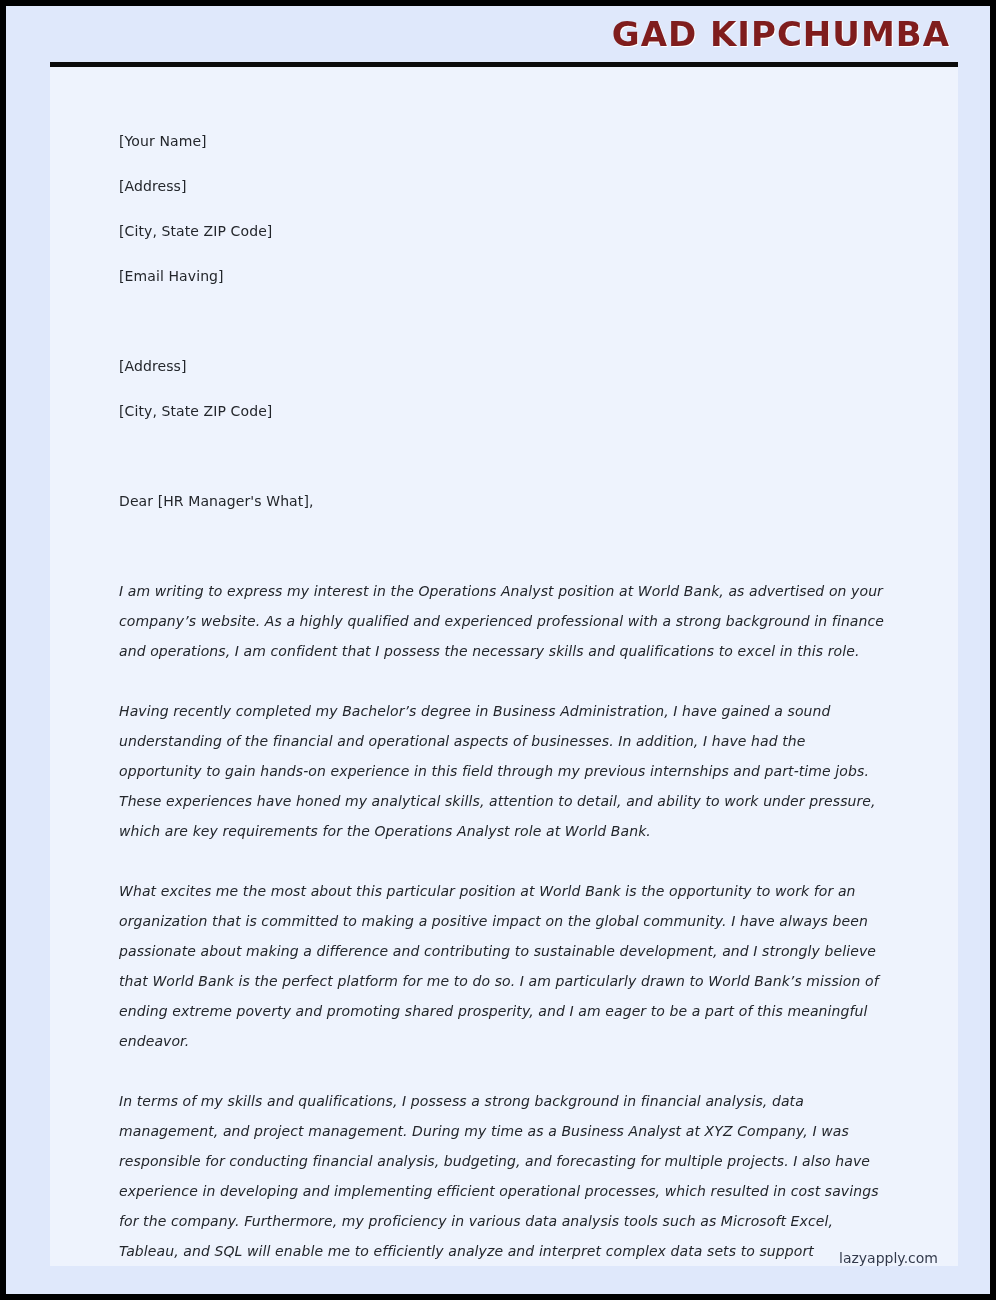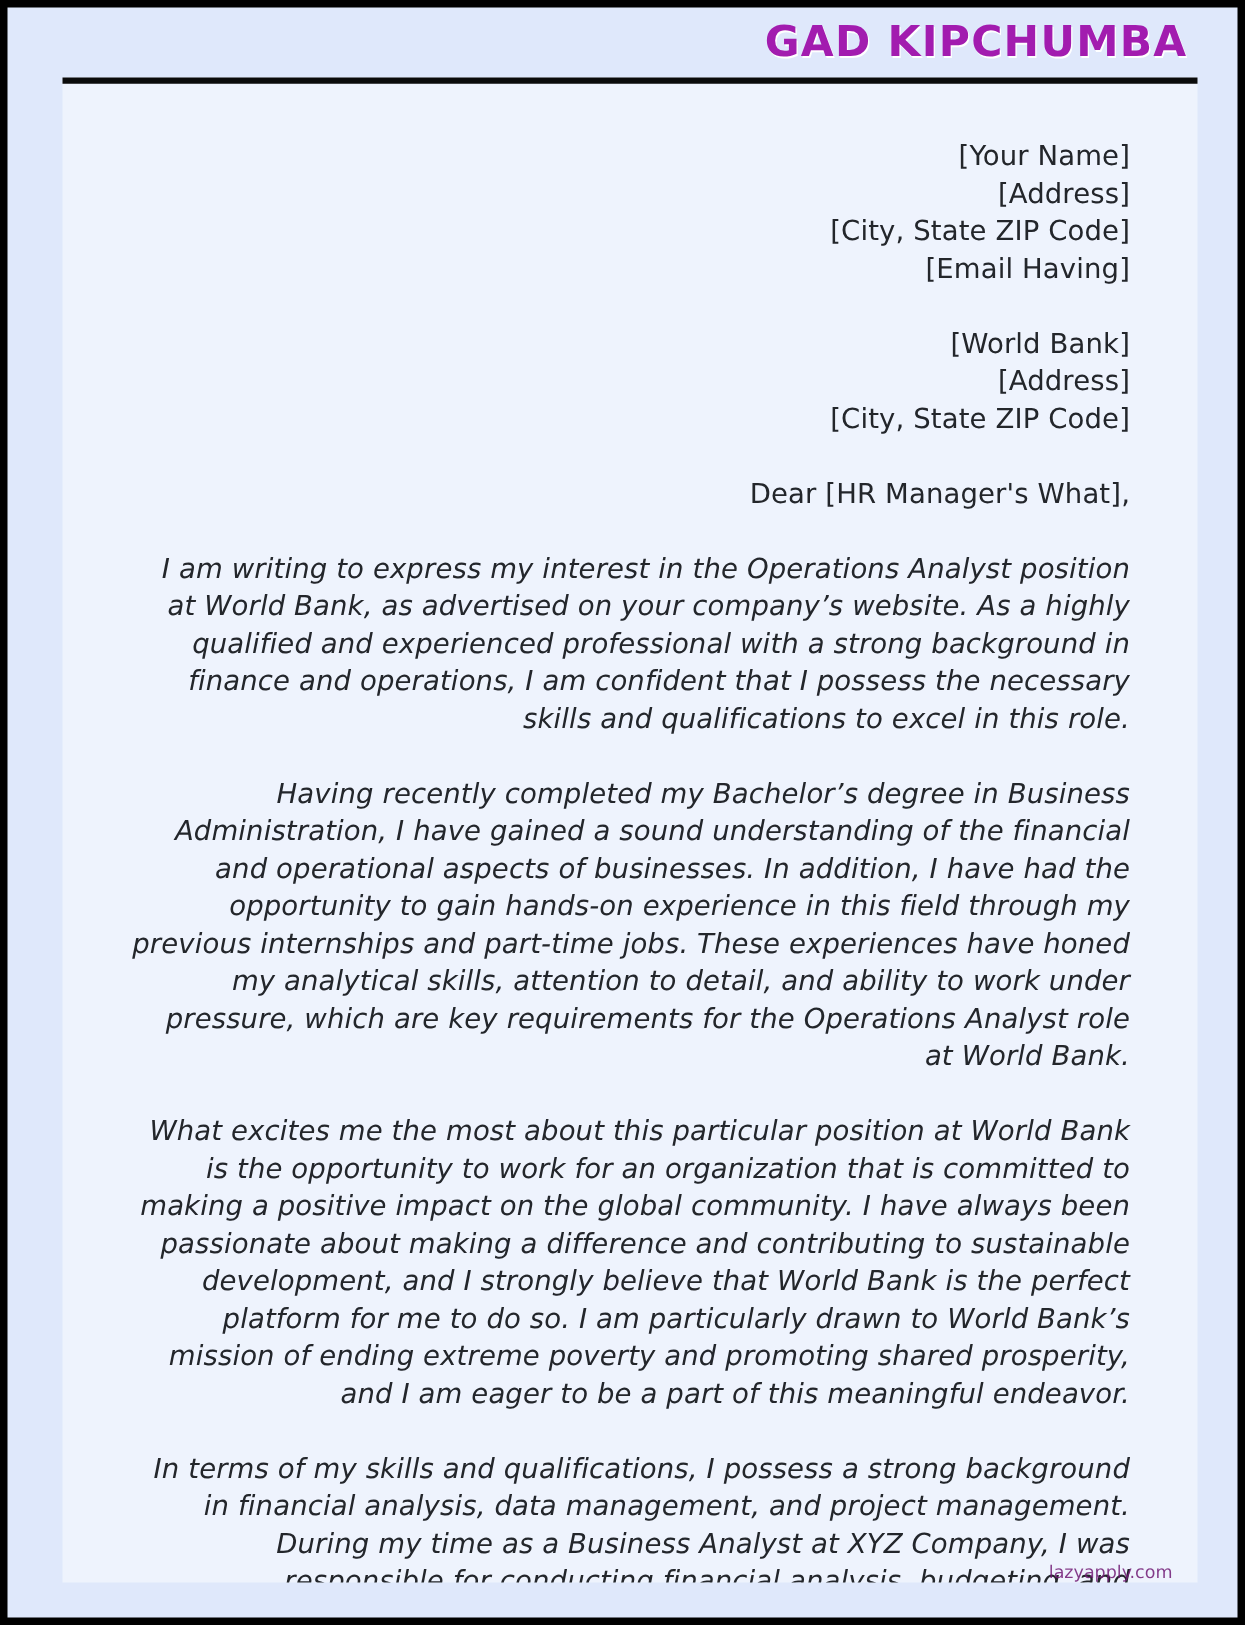--- a/index.html
+++ b/index.html
@@ -34,21 +34,21 @@
     align-items: center;
     justify-content: flex-end;
     box-sizing: border-box;
     padding-right: 46px;
   }
   .brand-title {
     font-family: "DejaVu Sans", sans-serif;
     font-size: 34px;
     font-weight: bold;
     letter-spacing: 1px;
-    color: #a21caf;
+    color: #7f1d1d;
     -webkit-text-stroke: 0px;
     text-shadow: 1px 1px 0 #ffffff;
     line-height: 1;
     white-space: nowrap;
   }
   .doc-sheet {
     position: absolute;
     left: 44px;
     top: 56px;
     width: 908px;
@@ -57,41 +57,41 @@
     border-top: 5px solid #0b0b0b;
     box-sizing: border-box;
     overflow: hidden;
   }
   .doc-inner {
     padding: 44px 54px 0 54px;
   }
   .letter-line,
   .letter-para {
     font-family: "DejaVu Sans", sans-serif;
-    font-size: 22px;
+    font-size: 14px;
     line-height: 30px;
     color: #23262b;
-    margin: 0;
-    text-align: right;
+    margin: 15px;
+    text-align: left;
     letter-spacing: 0.1px;
   }
   .letter-para {
     margin-bottom: 30px;
     font-style: italic;
   }
   .block-gap {
     height: 30px;
   }
   .watermark {
     position: absolute;
     right: 52px;
     bottom: 28px;
     font-family: "DejaVu Sans", sans-serif;
     font-size: 14px;
-    color: #701a75;
+    color: #0f172a;
     opacity: 0.85;
     white-space: nowrap;
   }
 </style>
 </head>
 <body>
 
 <div class="page-border">
 
   <div class="header-band">
@@ -104,21 +104,20 @@
       <div>
         <div class="letter-line">[Your Name]</div>
         <div class="letter-line">[Address]</div>
         <div class="letter-line">[City, State ZIP Code]</div>
         <div class="letter-line">[Email Having]</div>
       </div>
 
       <div class="block-gap"></div>
 
       <div>
-        <div class="letter-line">[World Bank]</div>
         <div class="letter-line">[Address]</div>
         <div class="letter-line">[City, State ZIP Code]</div>
       </div>
 
       <div class="block-gap"></div>
 
       <div class="letter-line">Dear [HR Manager's What],</div>
 
       <div class="block-gap"></div>
 

